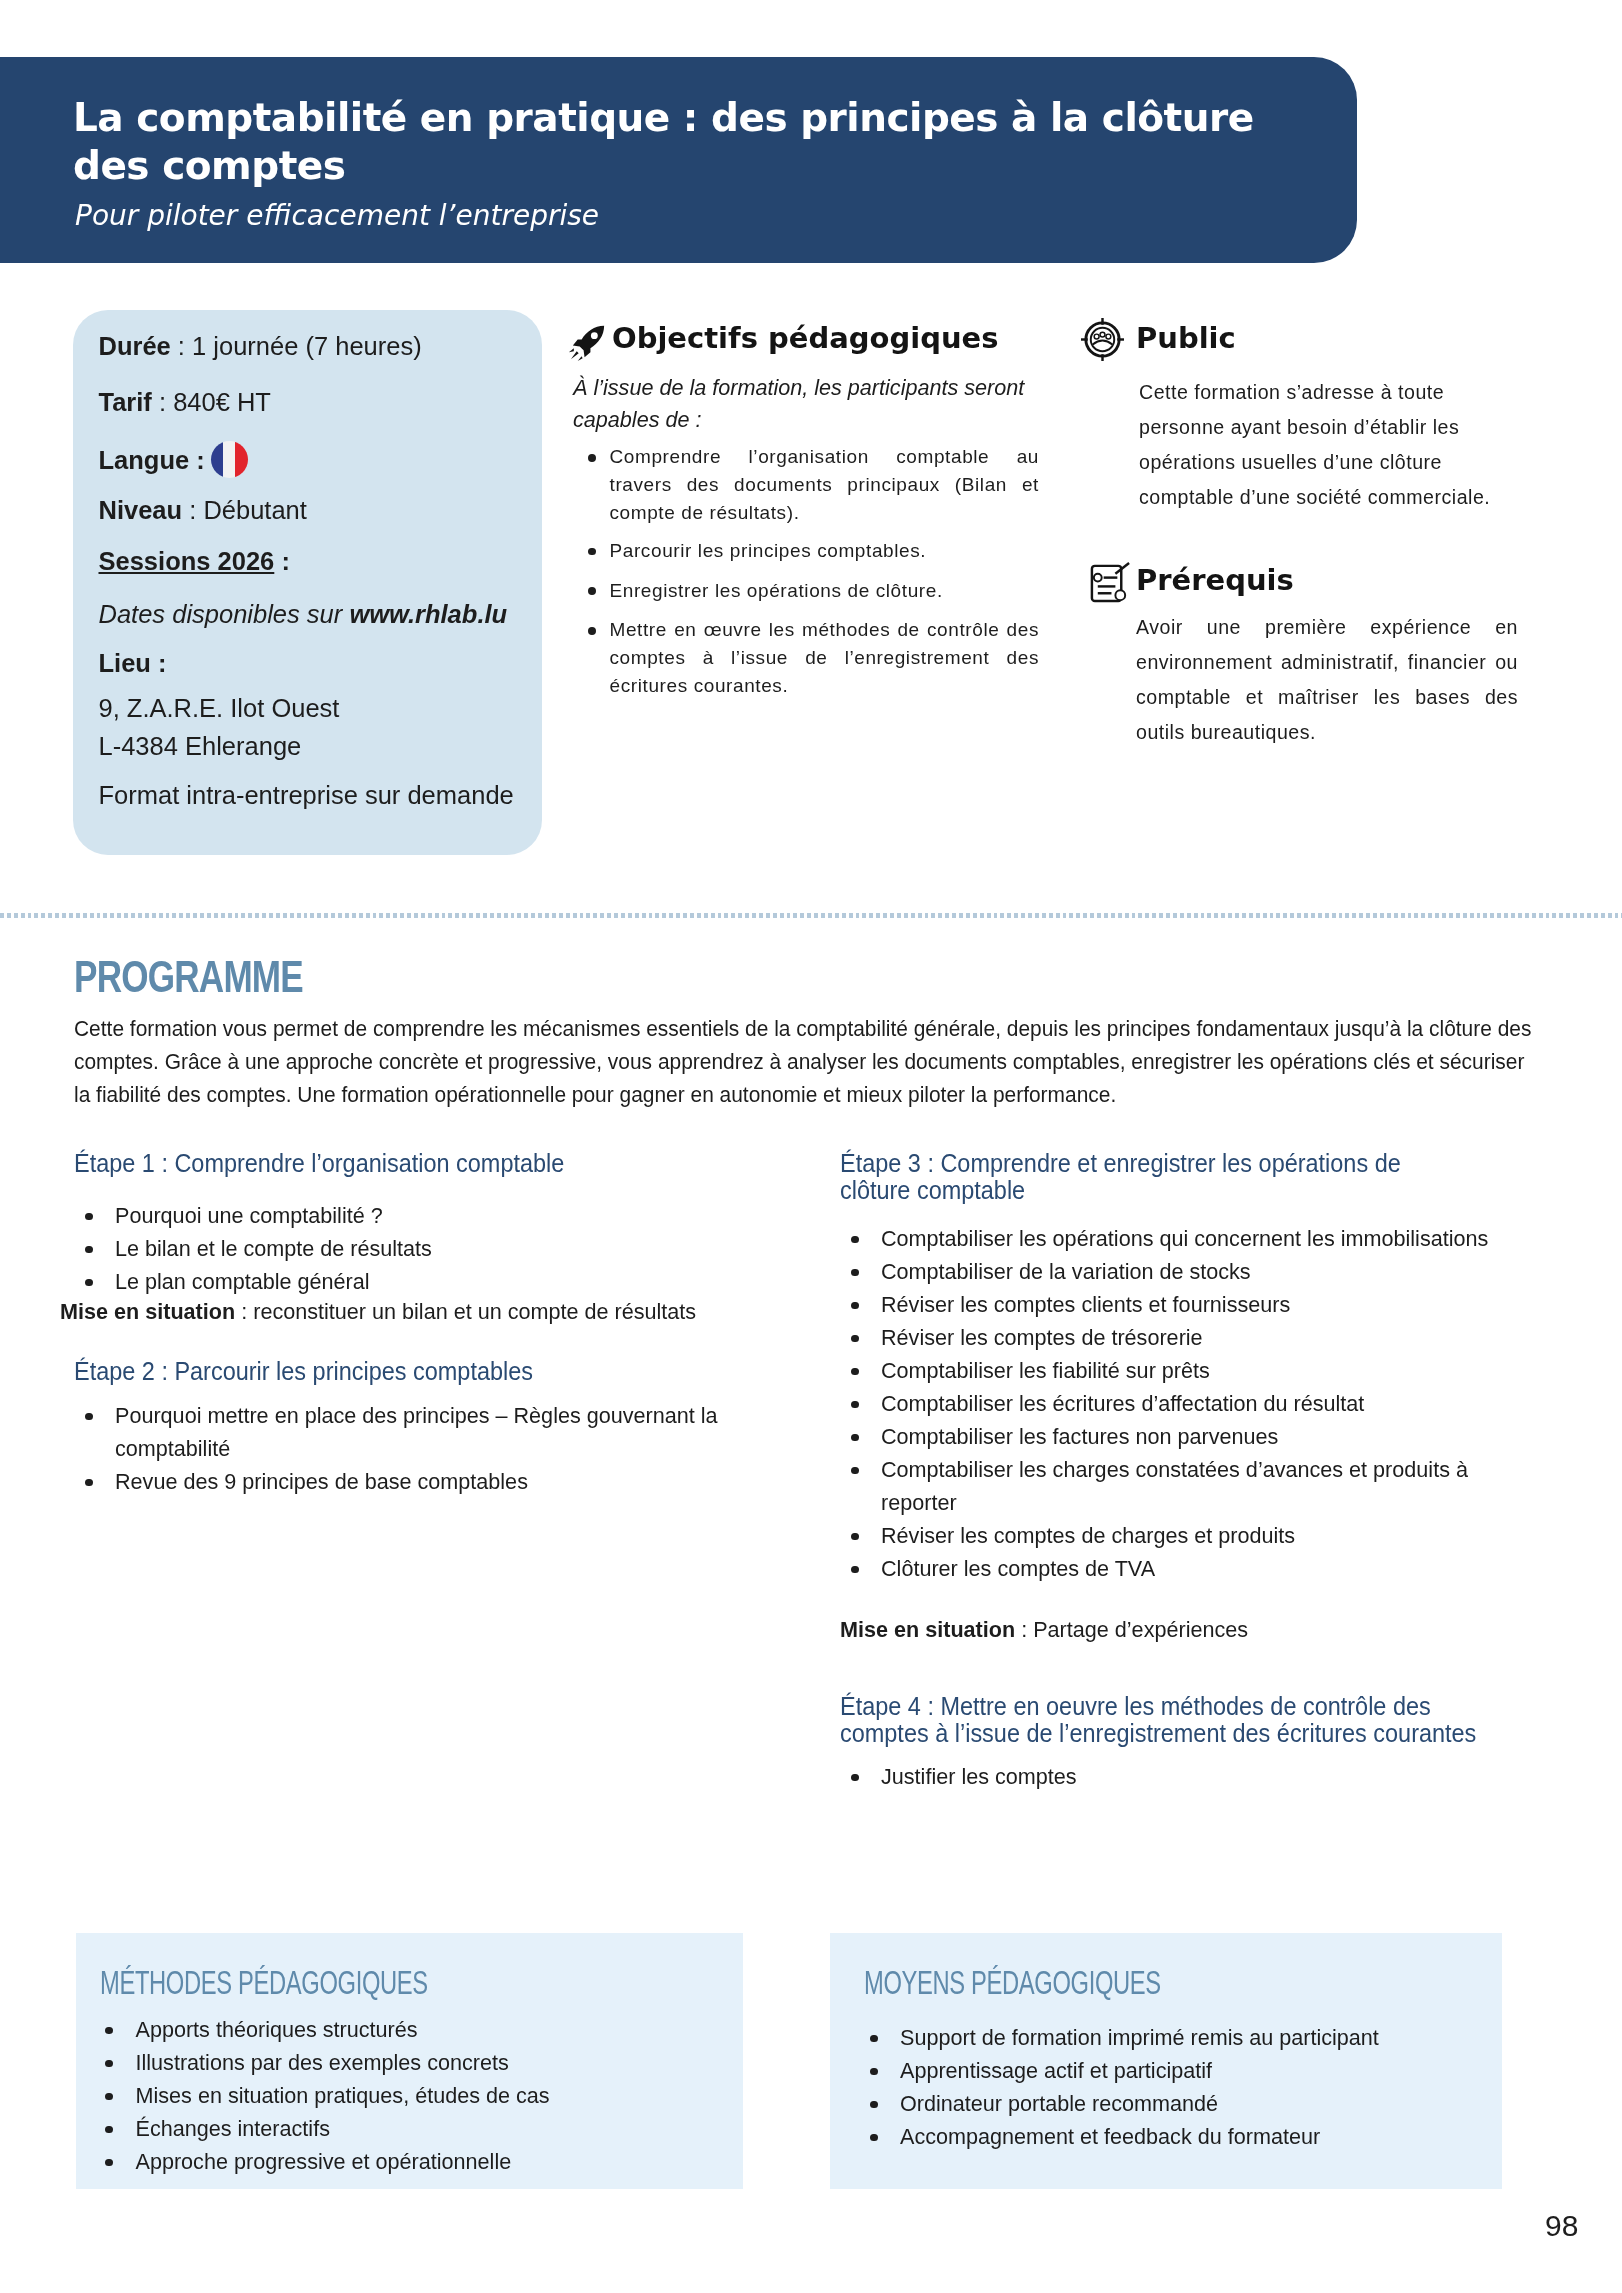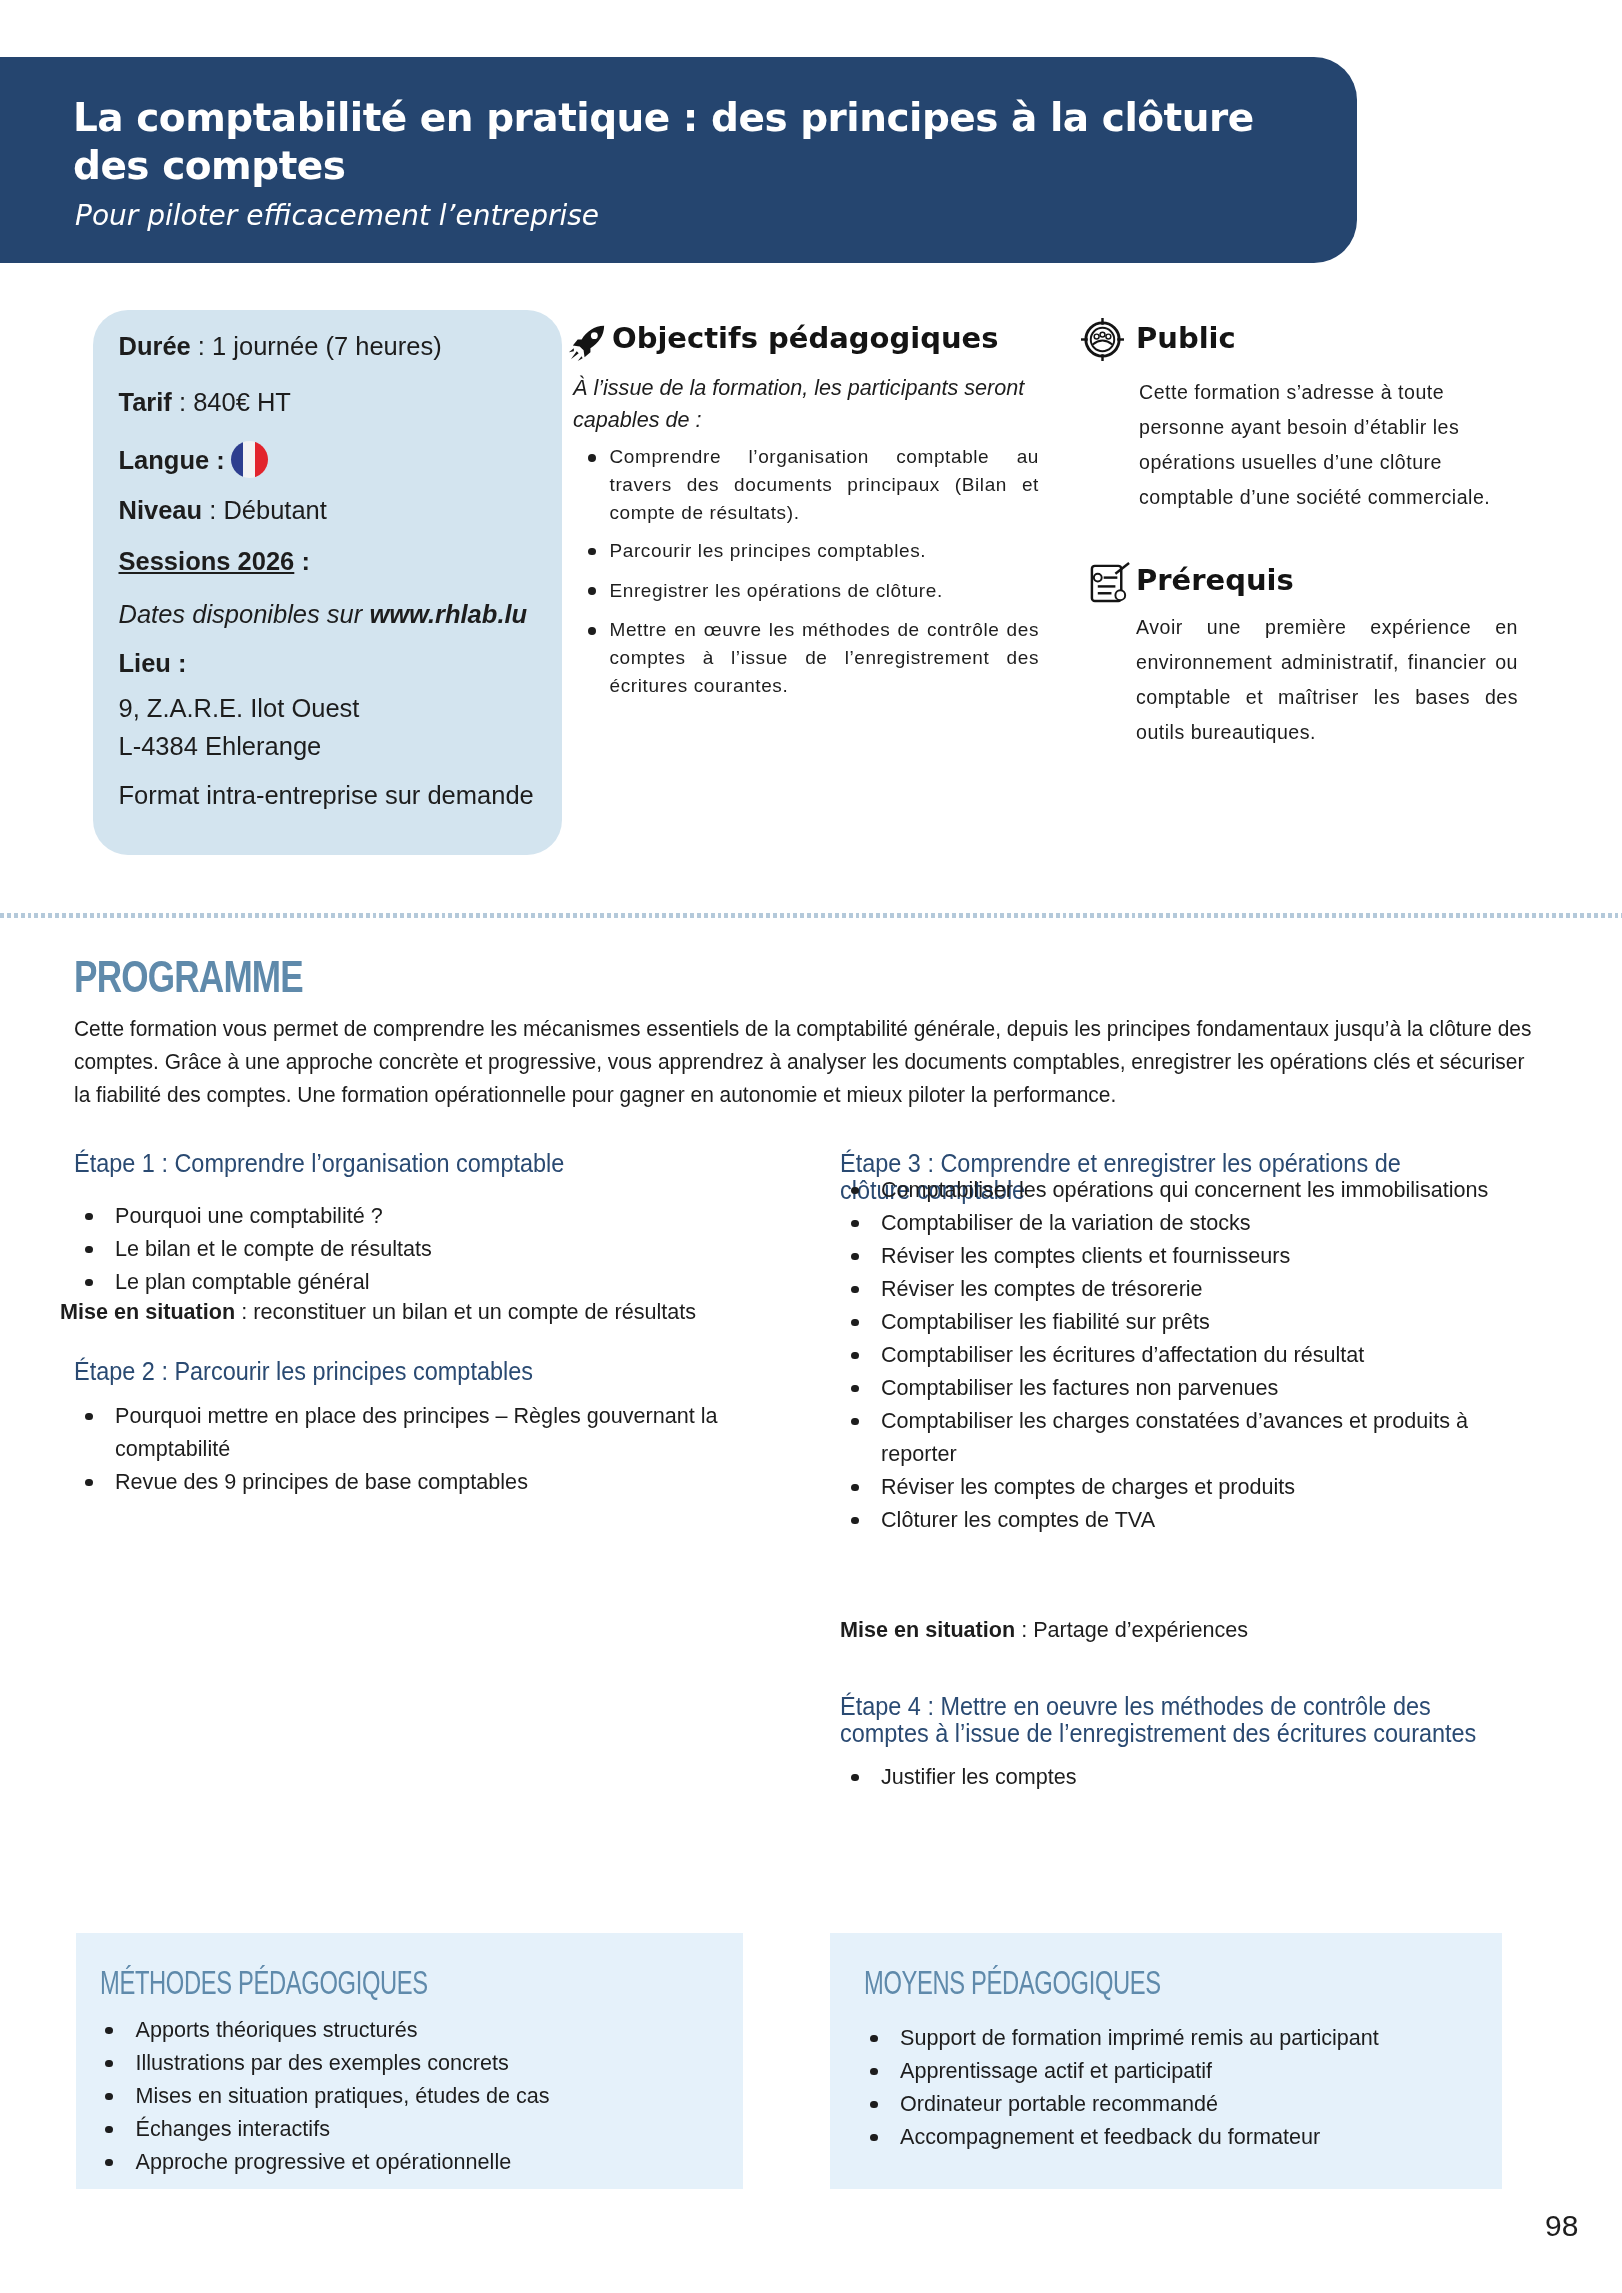--- a/index.html
+++ b/index.html
@@ -17,21 +17,21 @@
   }
   .header-subtitle {
     position: absolute; left: 75px; top: 142px;
     color: #fff; font-family: "DejaVu Sans", sans-serif; font-style: italic;
     font-size: 28px; font-weight: 300;
   }
 
   .info-card {
     position: absolute; left: 73px; top: 310px; width: 469px; height: 545px;
     background: #d3e4ef; border-radius: 35px;
-    font-size: 25.5px; color: #1d1d1d; margin-left: 20px;
+    font-size: 25.5px; color: #1d1d1d;
   }
   .info-line { position: absolute; left: 25.5px; white-space: nowrap; }
   .info-line b { font-weight: bold; }
   .u { text-decoration: underline; }
   .flag {
     display: inline-block; width: 37px; height: 37px; border-radius: 50%;
     overflow: hidden; vertical-align: middle; margin-left: 5.9px; position: relative; top: -2.9px;
     background: linear-gradient(90deg, #2d3e8f 0 33%, #f2f2f2 33% 66%, #e2242c 66% 100%);
   }
 
@@ -204,21 +204,21 @@
   <b>Mise en situation</b><span> : reconstituer un bilan et un compte de résultats</span>
 </div>
 
 <div class="step-title" style="left:74px; top:1358px; width:745px;">Étape 2 :  Parcourir les principes comptables</div>
 <ul class="step-list" style="left:74px; top:1399px; width:667px;">
   <li>Pourquoi mettre en place des principes – Règles gouvernant la comptabilité</li>
   <li>Revue des 9 principes de base comptables</li>
 </ul>
 
 <div class="step-title" style="left:840px; top:1150px; width:667px;">Étape 3 : Comprendre et enregistrer les opérations de clôture comptable</div>
-<ul class="step-list" style="left:840px; top:1173px; width:686px;">
+<ul class="step-list" style="left:840px; top:1222px; width:686px;">
   <li>Comptabiliser les opérations qui concernent les immobilisations</li>
   <li>Comptabiliser de la variation de stocks</li>
   <li>Réviser les comptes clients et fournisseurs</li>
   <li>Réviser les comptes de trésorerie</li>
   <li>Comptabiliser les fiabilité sur prêts</li>
   <li>Comptabiliser les écritures d’affectation du résultat</li>
   <li>Comptabiliser les factures non parvenues</li>
   <li>Comptabiliser les charges constatées d’avances et produits à reporter</li>
   <li>Réviser les comptes de charges et produits</li>
   <li>Clôturer les comptes de TVA</li>

